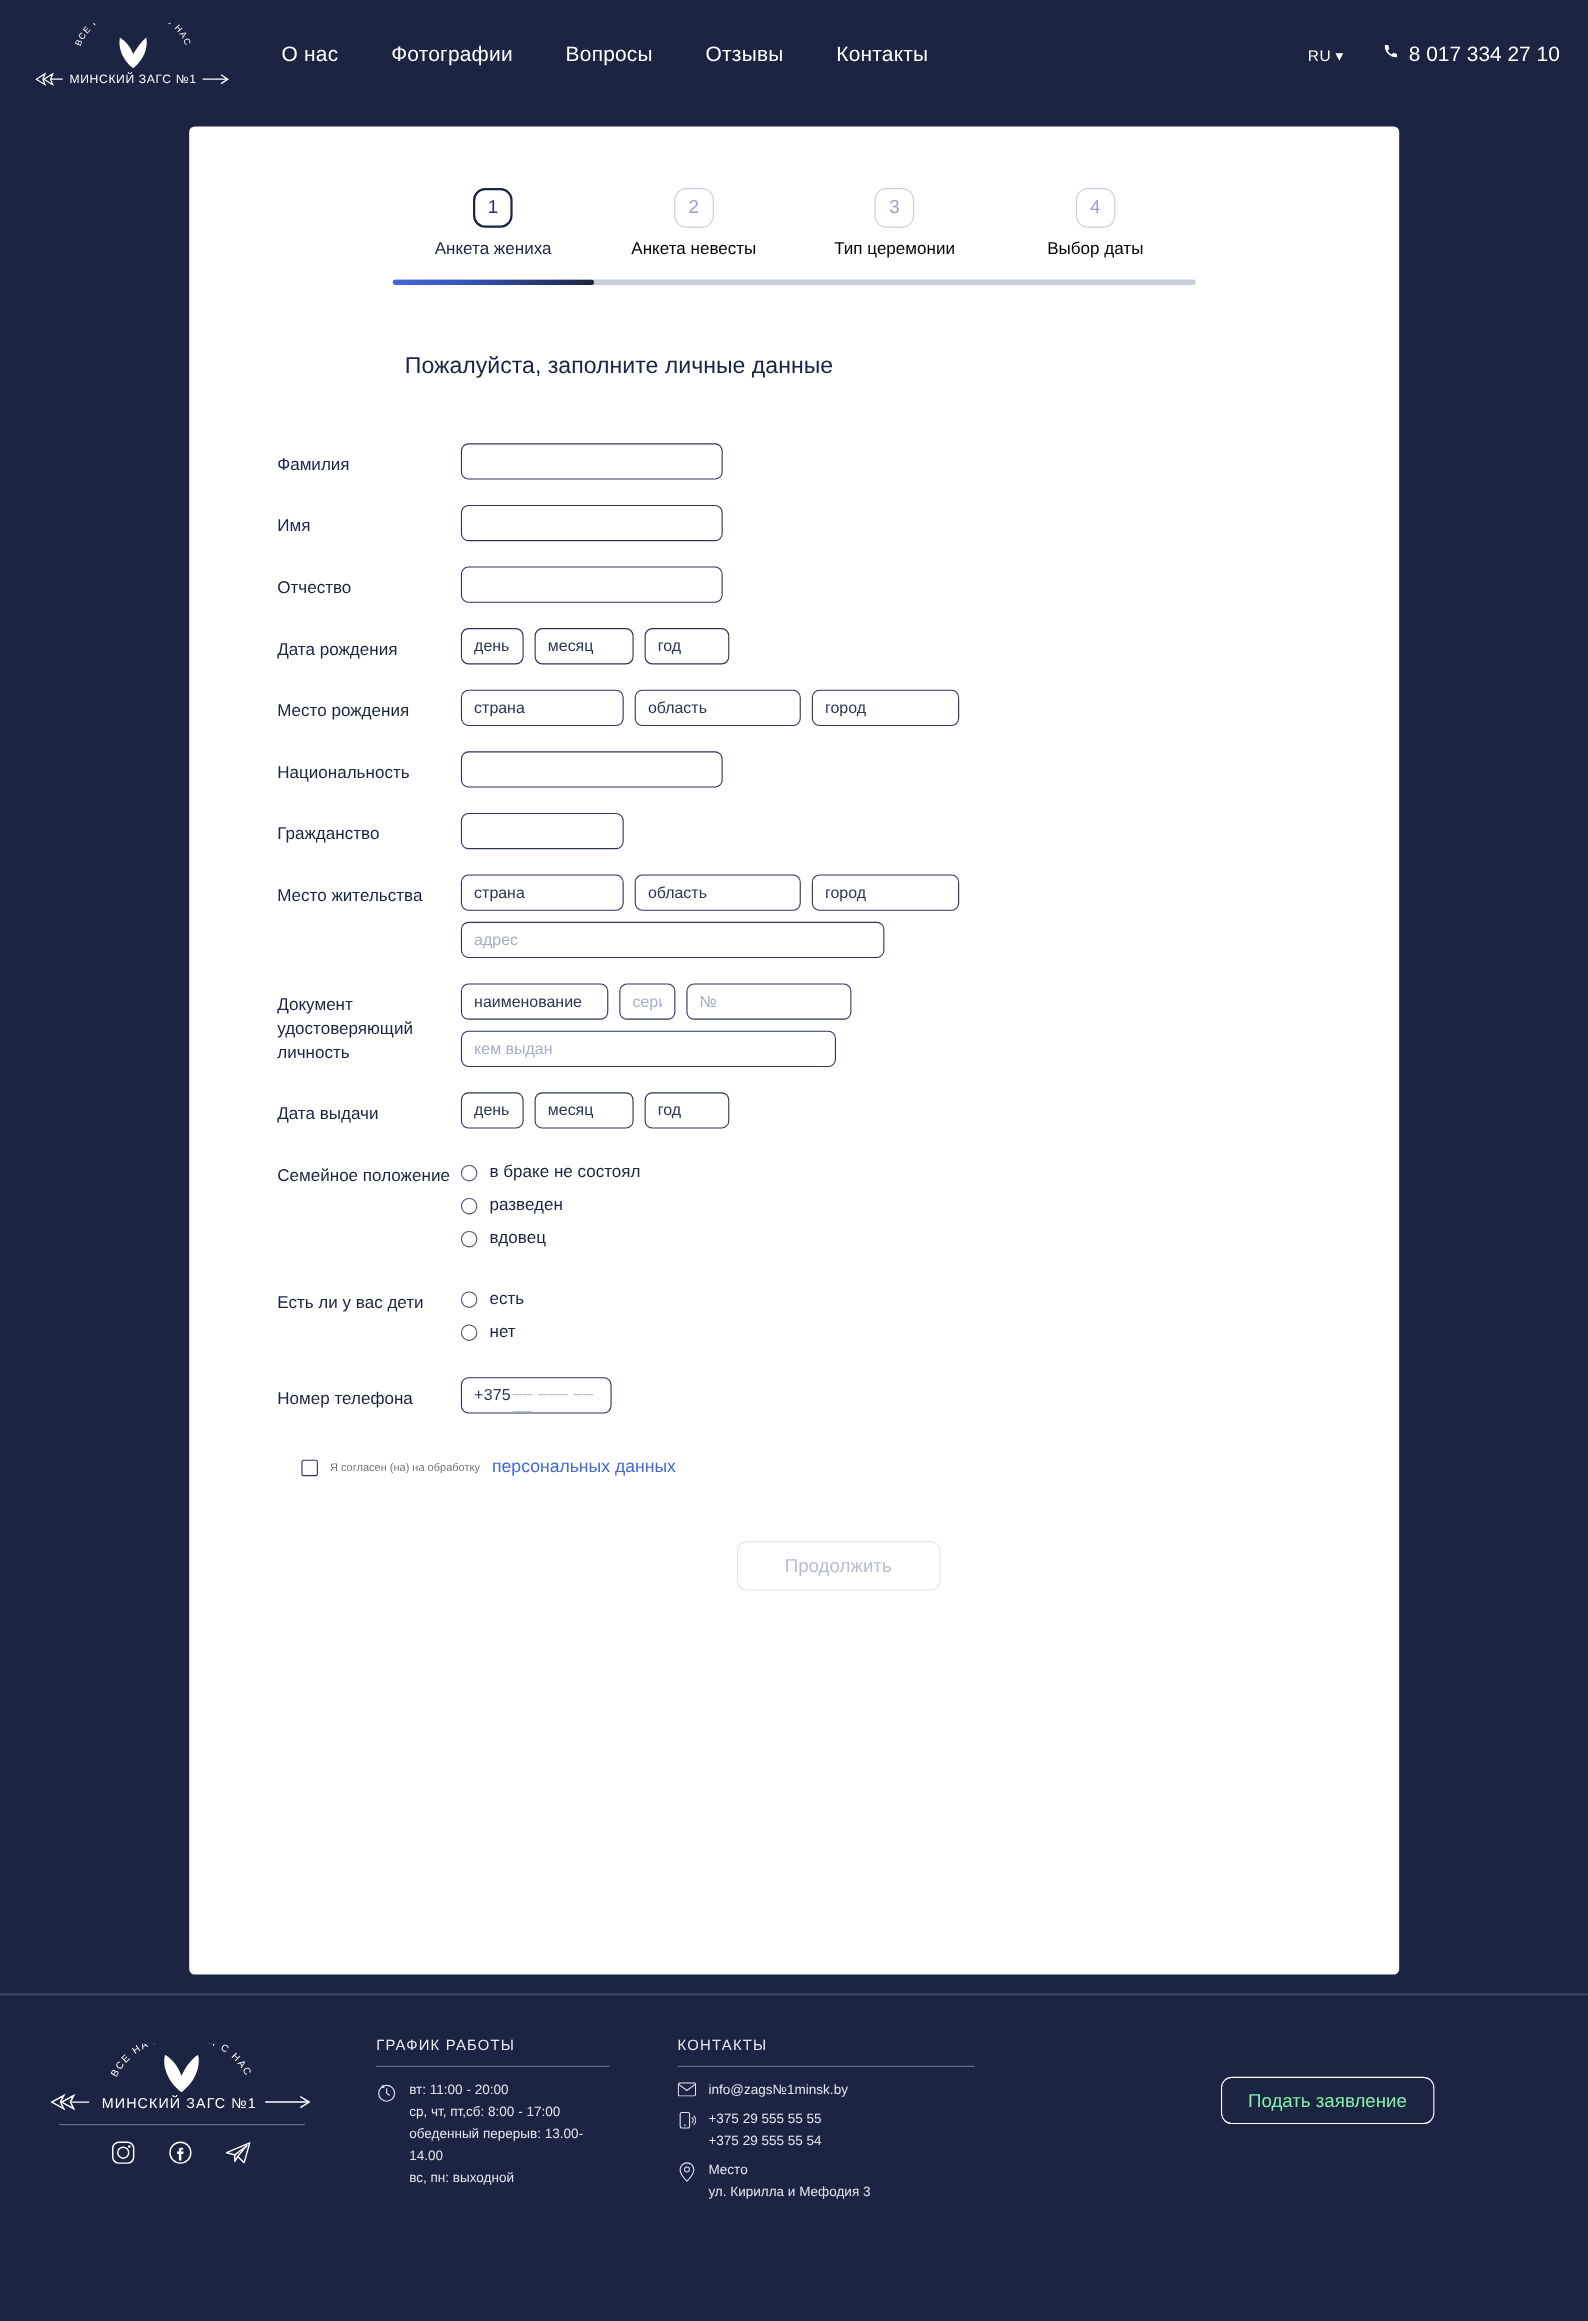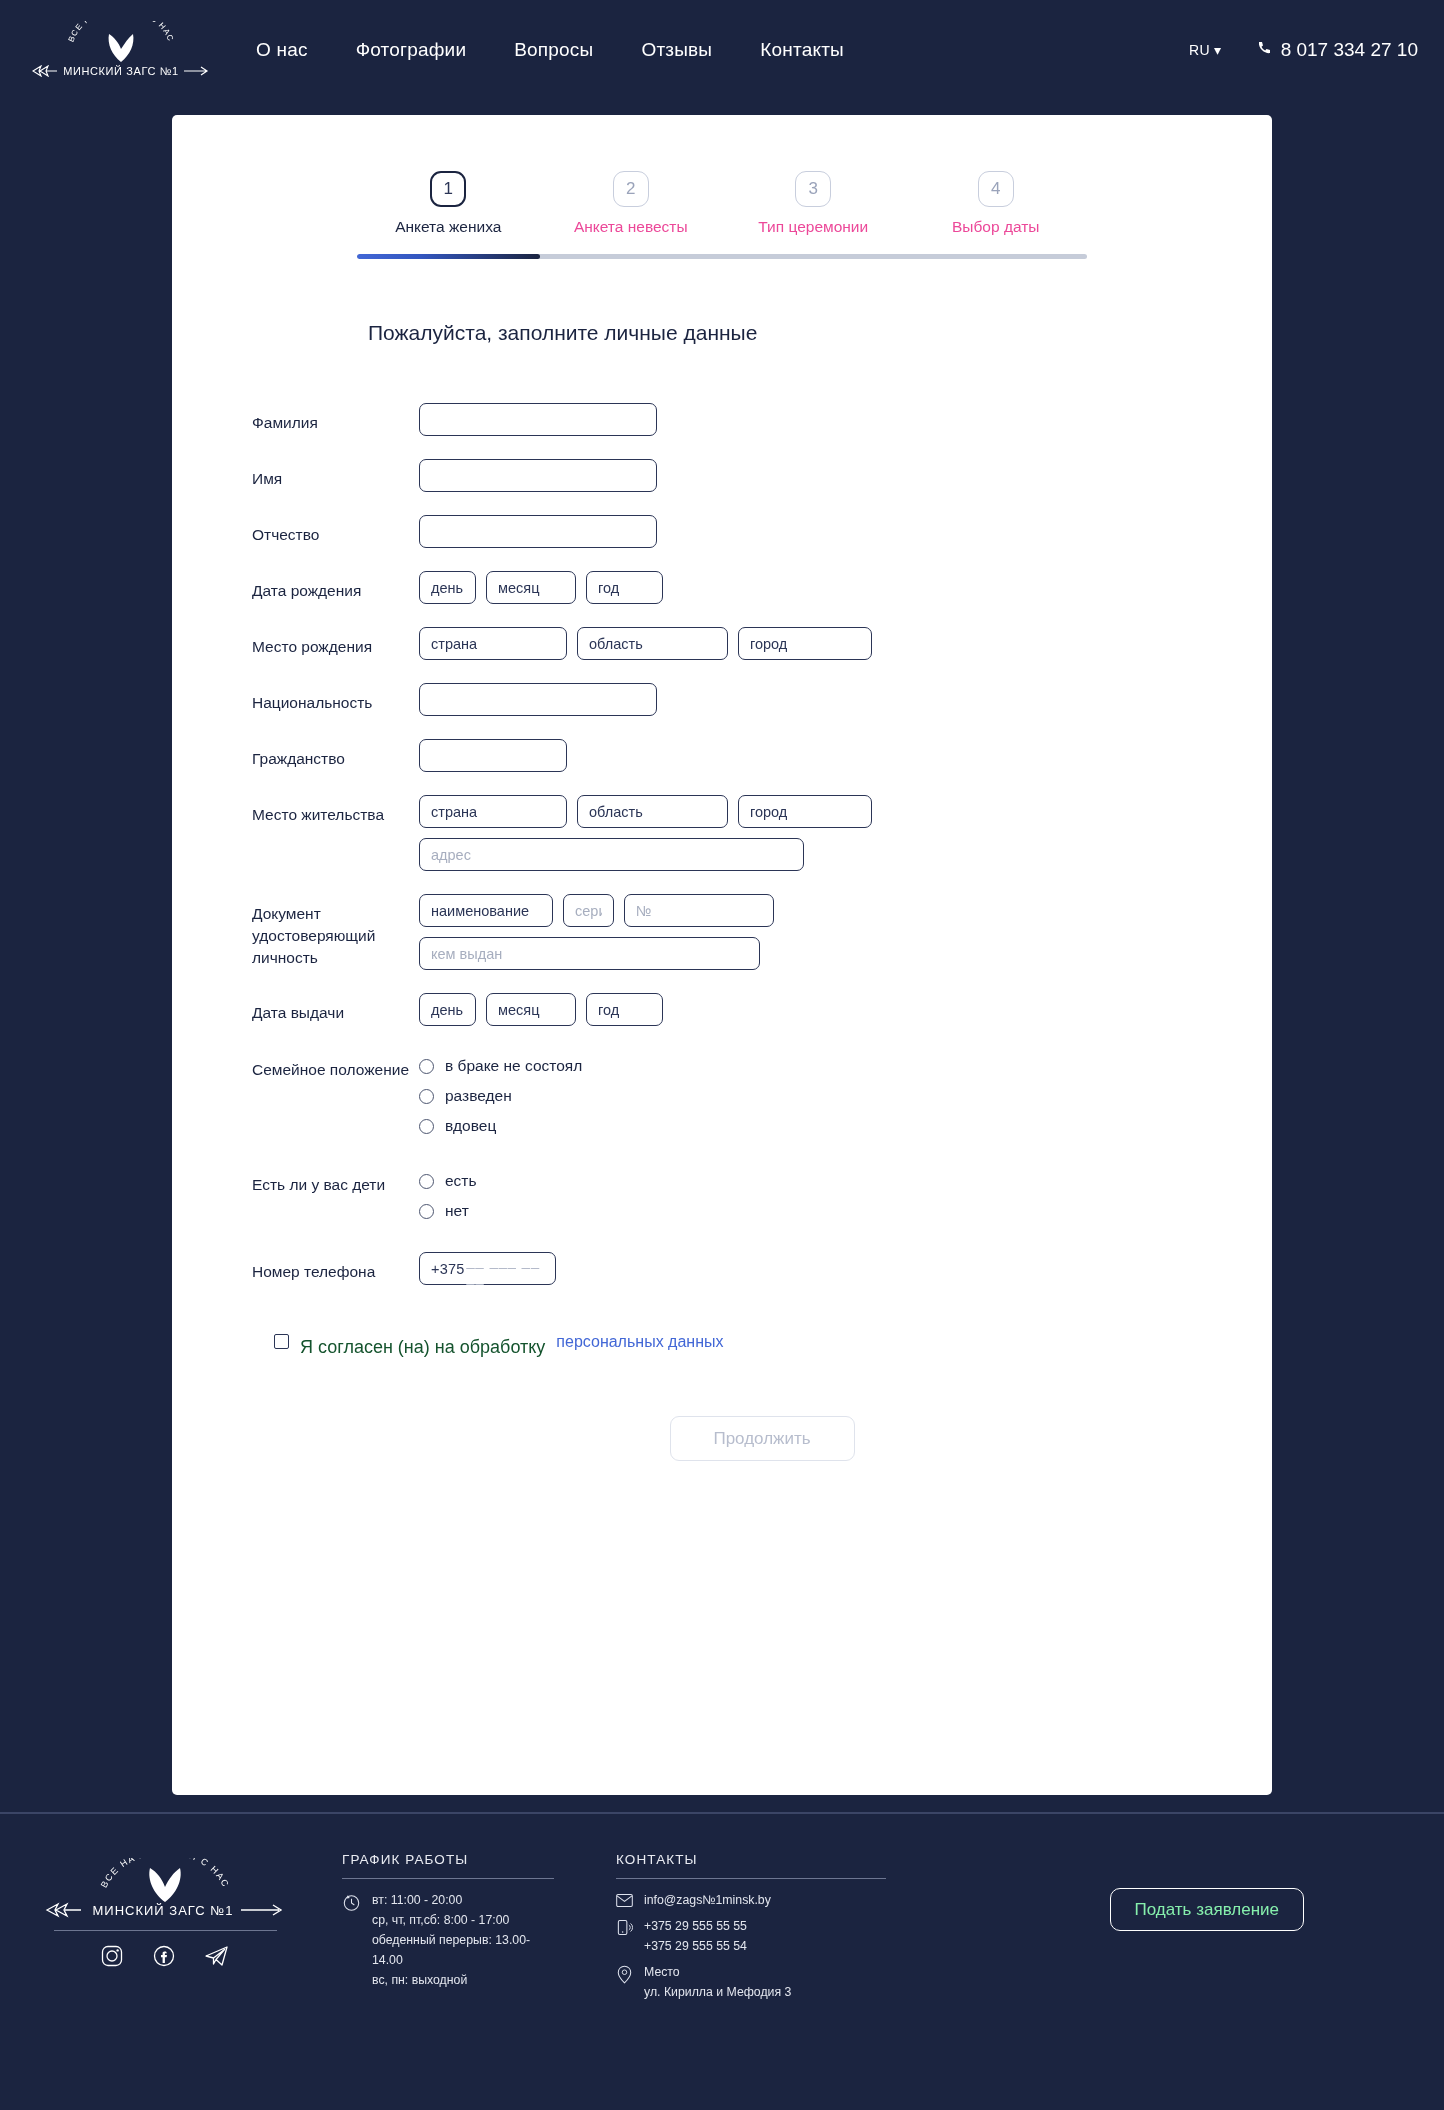--- a/index.html
+++ b/index.html
@@ -131,21 +131,21 @@
     background: #fff;
   }
   .step.active .step-num {
     border-color: #1b2440;
     border-width: 2px;
     color: #2b3556;
   }
   .step-label {
     margin-top: 11px;
     font-size: 15.5px;
-    color: #ec4899;
+    color: #000000;
     white-space: nowrap;
   }
   .step.active .step-label { color: #1b2440; }
   .progress-track {
     height: 5px;
     background: #c6ccd9;
     border-radius: 3px;
     margin-top: 18px;
     overflow: hidden;
   }
@@ -261,21 +261,21 @@
     gap: 11px;
     margin: 40px 0 0 22px;
     cursor: pointer;
   }
   .checkbox {
     width: 15px; height: 15px;
     border: 1.5px solid #2b3556;
     border-radius: 2px;
     flex: none;
   }
-  .consent-text { font-size: 18px; color: #14532d; margin-top: 12px; }
+  .consent-text { font-size: 10px; color: #737373; }
   .consent-link { color: #4267d6; text-decoration: none; }
 
   .continue-wrap { display: flex; justify-content: center; margin-top: 58px; }
   .continue-btn {
     width: 185px;
     height: 45px;
     border: 1.3px solid #dfe3ec;
     border-radius: 9px;
     background: #fff;
     color: #b7bdcd;

